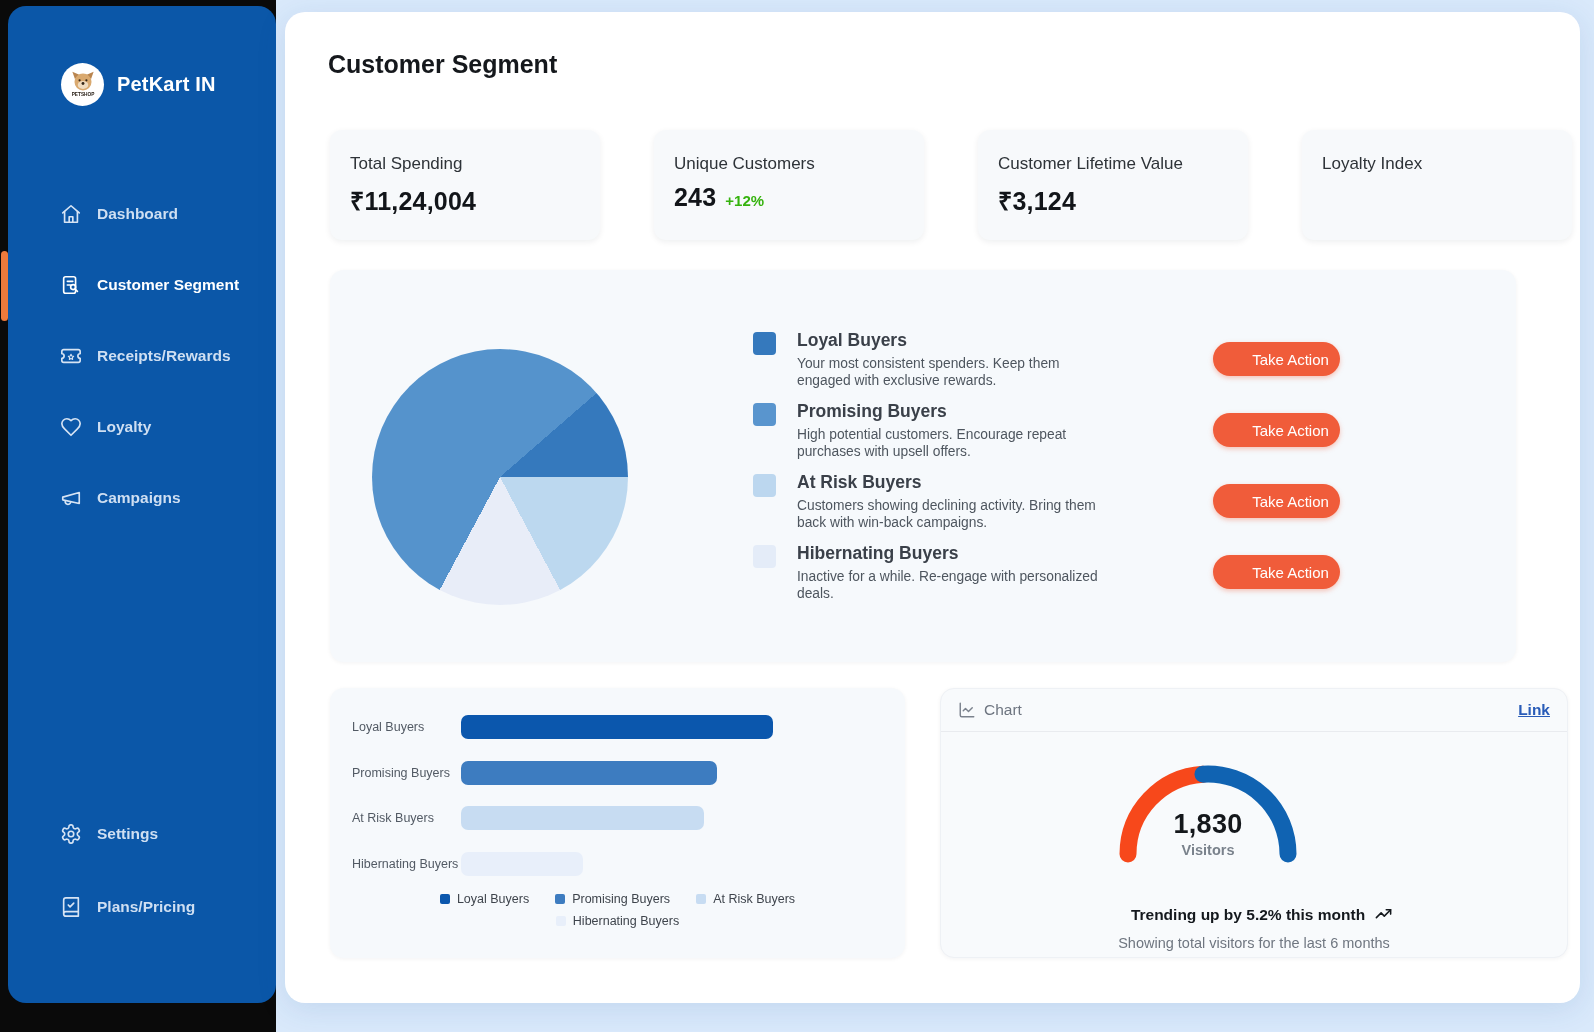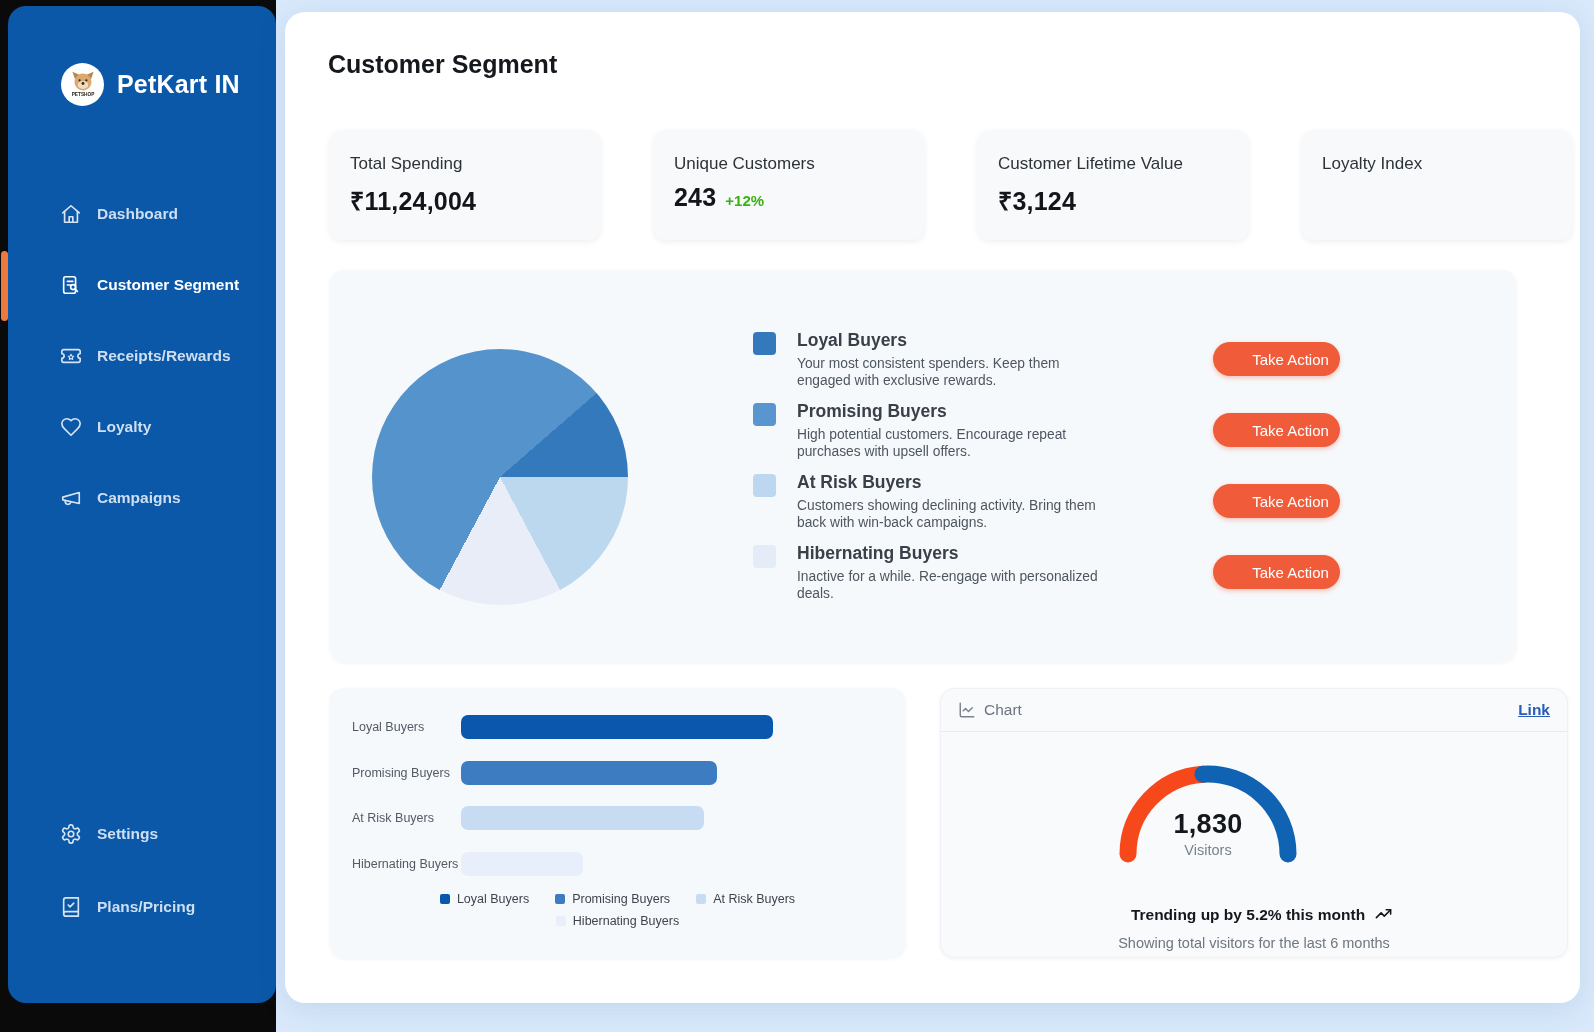--- a/index.html
+++ b/index.html
@@ -16,21 +16,21 @@
   .sidebar {
     position:absolute; left:8px; top:6px; width:268px; height:997px;
     background:#0b57a8; border-radius:18px; z-index:2;
   }
   .active-indicator {
     position:absolute; left:1px; top:251px; width:7px; height:70px;
     background:#ed7a3c; border-radius:4px; z-index:3;
   }
   .brand { position:absolute; left:53px; top:57px; display:flex; align-items:center; gap:13px; cursor:pointer; }
   .brand-logo { width:43px; height:43px; border-radius:50%; background:#fff; display:flex; align-items:center; justify-content:center; }
-  .brand-name { font-size:25px; font-weight:700; color:#ffffff; letter-spacing:.2px; }
+  .brand-name { font-size:20px; font-weight:700; color:#ffffff; letter-spacing:.2px; }
   .nav-item {
     position:absolute; left:52px; display:flex; align-items:center; gap:15px;
     color:#cfdff2; font-size:15.5px; font-weight:600; cursor:pointer; white-space:nowrap;
   }
   .nav-item svg { flex:0 0 auto; }
   .nav-item.active { color:#ffffff; font-weight:700; }
 
   
   .main-card {
     position:absolute; left:285px; top:12px; width:1295px; height:991px;
@@ -91,21 +91,21 @@
   }
   .chart-header {
     height:43px; display:flex; align-items:center; gap:8px; padding:0 17px;
     border-bottom:1px solid #e9ebef;
   }
   .chart-header-label { font-size:15.5px; color:#6e7580; }
   .chart-link { margin-left:auto; font-size:15.5px; font-weight:700; color:#2a5cb8; text-decoration:underline; cursor:pointer; }
   .gauge-wrap { position:absolute; left:159px; top:60px; width:216px; height:118px; }
   .gauge-center { position:absolute; left:159px; top:120px; width:216px; text-align:center; }
   .gauge-value { font-size:27px; font-weight:700; color:#14171b; letter-spacing:.3px; }
-  .gauge-unit { font-size:14.5px; color:#7a828c; margin-top:2px; }
+  .gauge-unit { font-size:14.5px; color:#7a828c; margin-top:2px;font-weight:bold; }
   .trend-row {
     position:absolute; left:16px; right:0; top:216px;
     display:flex; align-items:center; justify-content:center; gap:9px;
     font-size:15.5px; font-weight:700; color:#14181d;
   }
   .sub-row { position:absolute; left:0; right:0; top:246px; text-align:center; font-size:14.5px; color:#6f7680; }
 </style>
 </head>
 <body>
 

